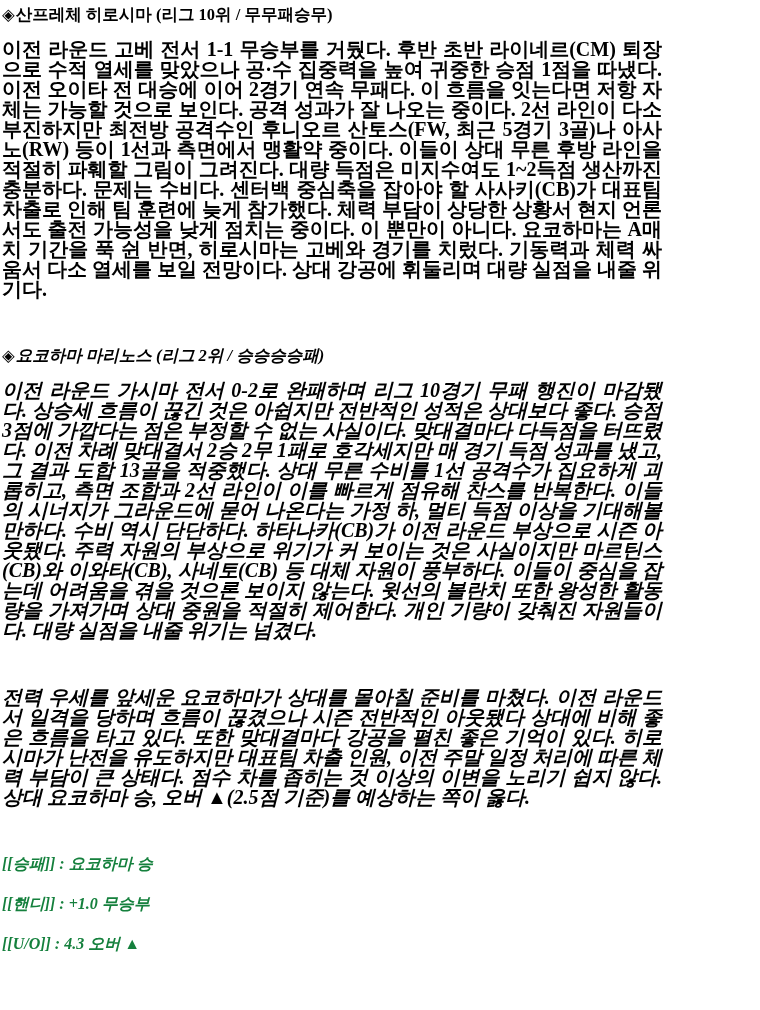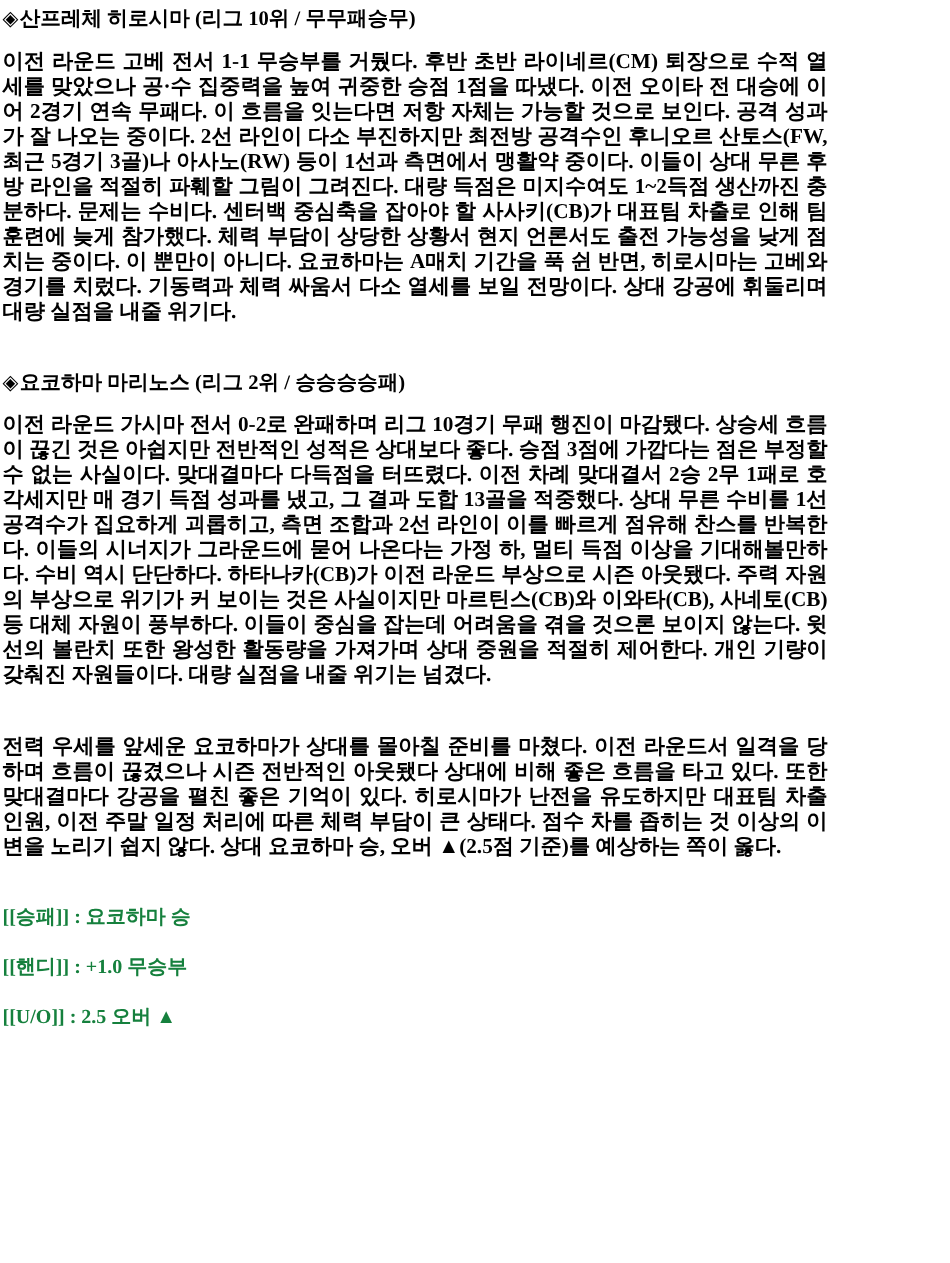--- a/index.html
+++ b/index.html
@@ -14,34 +14,35 @@
     font-family: "Liberation Serif", "DejaVu Serif", serif;
     font-weight: bold;
     color: #000000;
   }
   .doc {
     box-sizing: border-box;
     width: 664px;
     padding: 5px 2px 0 2px;
   }
   .section + .section {
-    margin-top: 37px;
+    margin-top: 47px;
+    font-style: italic;
   }
   .section-title {
     font-size: 16.5px;
     line-height: 20px;
     white-space: nowrap;
   }
   .bullet {
     display: inline-block;
     margin-right: 1px;
   }
   .body-text {
     margin: 14px 0 0 0;
-    font-size: 17px;
+    font-size: 20px;
     line-height: 20px;
     text-align: justify;
     word-break: break-all;
   }
   .pick {
     margin: 20px 0 0 0;
     font-size: 16px;
     line-height: 20px;
     color: #15803d;
     white-space: nowrap;
@@ -65,16 +66,16 @@
     <p class="body-text">이전 라운드 가시마 전서 0-2로 완패하며 리그 10경기 무패 행진이 마감됐다. 상승세 흐름이 끊긴 것은 아쉽지만 전반적인 성적은 상대보다 좋다. 승점 3점에 가깝다는 점은 부정할 수 없는 사실이다. 맞대결마다 다득점을 터뜨렸다. 이전 차례 맞대결서 2승 2무 1패로 호각세지만 매 경기 득점 성과를 냈고, 그 결과 도합 13골을 적중했다. 상대 무른 수비를 1선 공격수가 집요하게 괴롭히고, 측면 조합과 2선 라인이 이를 빠르게 점유해 찬스를 반복한다. 이들의 시너지가 그라운드에 묻어 나온다는 가정 하, 멀티 득점 이상을 기대해볼만하다. 수비 역시 단단하다. 하타나카(CB)가 이전 라운드 부상으로 시즌 아웃됐다. 주력 자원의 부상으로 위기가 커 보이는 것은 사실이지만 마르틴스(CB)와 이와타(CB), 사네토(CB) 등 대체 자원이 풍부하다. 이들이 중심을 잡는데 어려움을 겪을 것으론 보이지 않는다. 윗선의 볼란치 또한 왕성한 활동량을 가져가며 상대 중원을 적절히 제어한다. 개인 기량이 갖춰진 자원들이다. 대량 실점을 내줄 위기는 넘겼다.</p>
   </div>
 
   <div class="section">
     <p class="body-text">전력 우세를 앞세운 요코하마가 상대를 몰아칠 준비를 마쳤다. 이전 라운드서 일격을 당하며 흐름이 끊겼으나 시즌 전반적인 아웃됐다 상대에 비해 좋은 흐름을 타고 있다. 또한 맞대결마다 강공을 펼친 좋은 기억이 있다. 히로시마가 난전을 유도하지만 대표팀 차출 인원, 이전 주말 일정 처리에 따른 체력 부담이 큰 상태다. 점수 차를 좁히는 것 이상의 이변을 노리기 쉽지 않다. 상대 요코하마 승, 오버 ▲(2.5점 기준)를 예상하는 쪽이 옳다.</p>
   </div>
 
   <div class="section">
     <p class="pick first">[[승패]] : 요코하마 승</p>
     <p class="pick">[[핸디]] : +1.0 무승부</p>
-    <p class="pick">[[U/O]] : 2.5 오버 ▲</p>
+    <p class="pick">[[U/O]] : 4.3 오버 ▲</p>
   </div>
 
 </div>
 
 </body></html>

